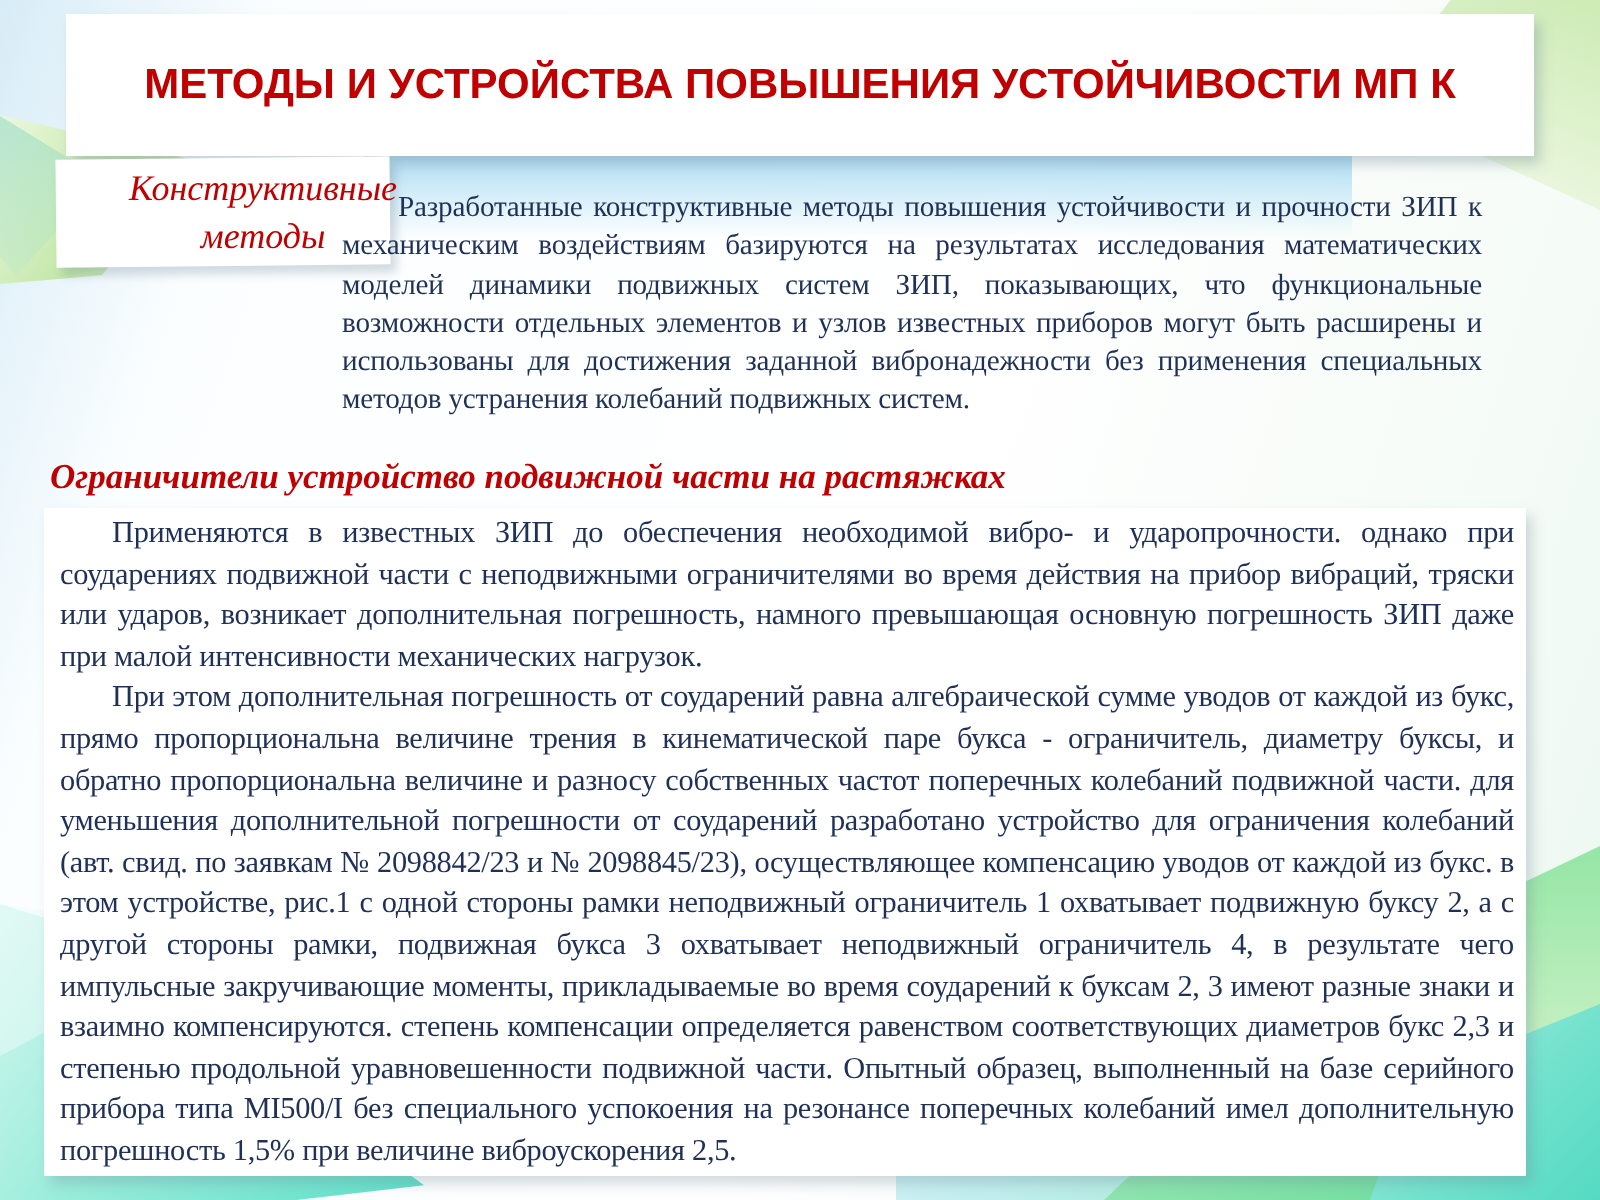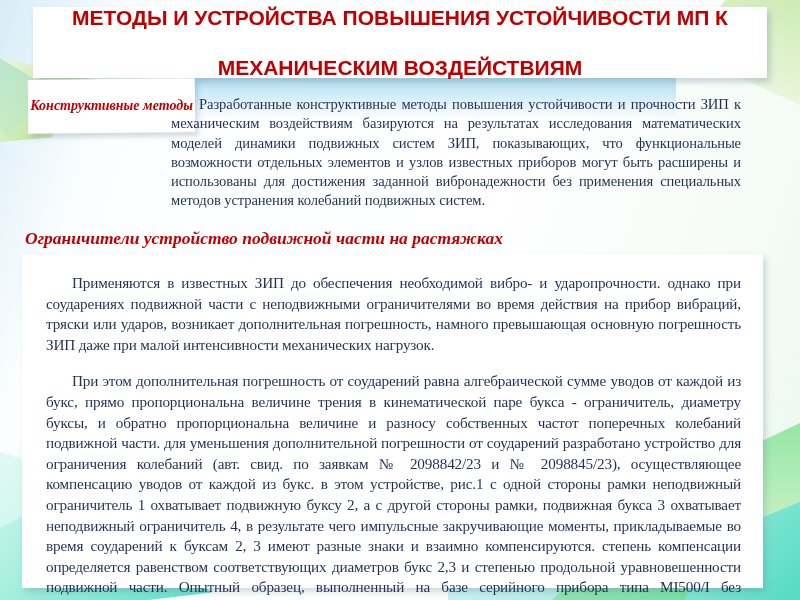--- a/index.html
+++ b/index.html
@@ -44,30 +44,30 @@
     box-shadow:3px 4px 5px rgba(110,135,150,0.3);transform:rotate(-0.6deg);}
   .body-card{left:22px;top:254px;width:741px;height:334px;
     box-shadow:3px 4px 6px rgba(110,135,150,0.3);}
   .txt{position:absolute;z-index:3;gap:24px;}
   .slide-title{left:33px;top:7px;width:734px;height:71px;
     display:flex;flex-direction:column;justify-content:center;text-align:center;
     font-family:"Liberation Sans",sans-serif;font-weight:bold;font-size:21px;line-height:26px;
     color:#c00000;}
   .side-label{left:28px;top:79px;width:167px;height:54px;
     display:flex;align-items:center;justify-content:center;text-align:center;
-    font-weight:bold;font-style:italic;font-size:14px;line-height:24px;color:#c00000;}
+    font-weight:normal;font-style:italic;font-size:18px;line-height:24px;color:#c00000;padding-left:20px;}
   .intro{left:171px;top:95px;width:570px;
     font-size:14.6px;line-height:19.3px;text-align:justify;text-indent:28px;
     color:#1f3156;letter-spacing:-0.1px;}
   .section-heading{left:25px;top:228px;width:700px;
     font-weight:bold;font-style:italic;font-size:17.5px;color:#c00000;}
   .body-text{left:30px;top:257px;width:727px;
     font-size:15.2px;line-height:20.6px;text-align:justify;
     color:#1f3156;letter-spacing:-0.15px;}
-  .body-text p{margin:16px;text-indent:26px;}
+  .body-text p{margin:0;text-indent:26px;}
   .body-text b{font-weight:normal;}
 </style>
 </head>
 <body>
 
 <div class="slide">
 
   <div class="decor d-top-left"></div>
   <div class="decor d-top-left-teal"></div>
   <div class="decor d-top-right"></div>
@@ -78,21 +78,20 @@
   <div class="decor d-bottom-green"></div>
   <div class="decor d-right-green"></div>
   <div class="decor d-bottom-right-teal"></div>
 
   <div class="card title-card"></div>
   <div class="card label-card"></div>
   <div class="card body-card"></div>
 
   <div class="txt slide-title">
     <div>МЕТОДЫ И УСТРОЙСТВА ПОВЫШЕНИЯ  УСТОЙЧИВОСТИ МП К</div>
-    <div>МЕХАНИЧЕСКИМ ВОЗДЕЙСТВИЯМ</div>
   </div>
 
   <div class="txt side-label">
     <span>Конструктивные методы</span>
   </div>
 
   <div class="txt intro">Разработанные конструктивные методы повышения устойчивости и прочности ЗИП к механическим воздействиям базируются на результатах исследования математических моделей динамики подвижных систем ЗИП, показывающих, что функциональные возможности отдельных элементов и узлов известных приборов могут быть расширены и использованы для достижения заданной вибронадежности без применения специальных методов устранения колебаний подвижных систем.</div>
 
   <div class="txt section-heading">Ограничители устройство подвижной части на растяжках</div>
 

